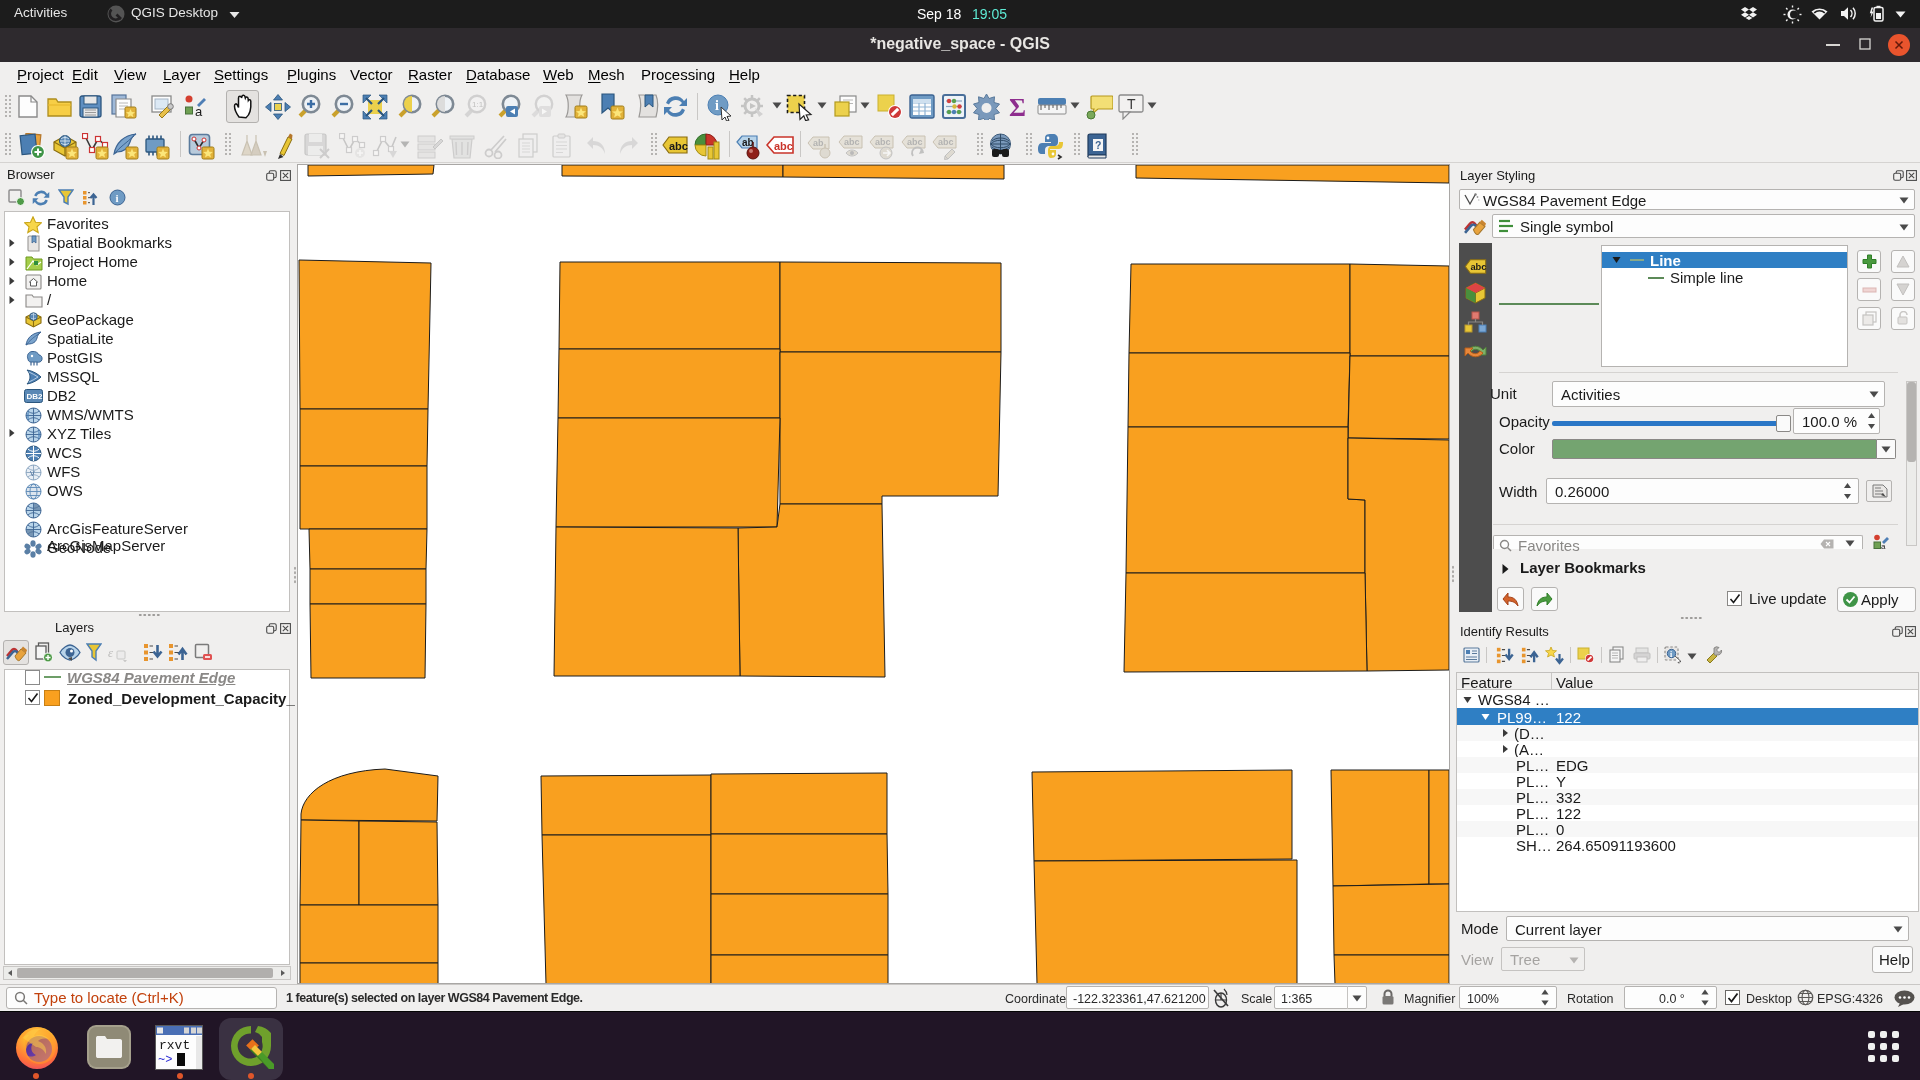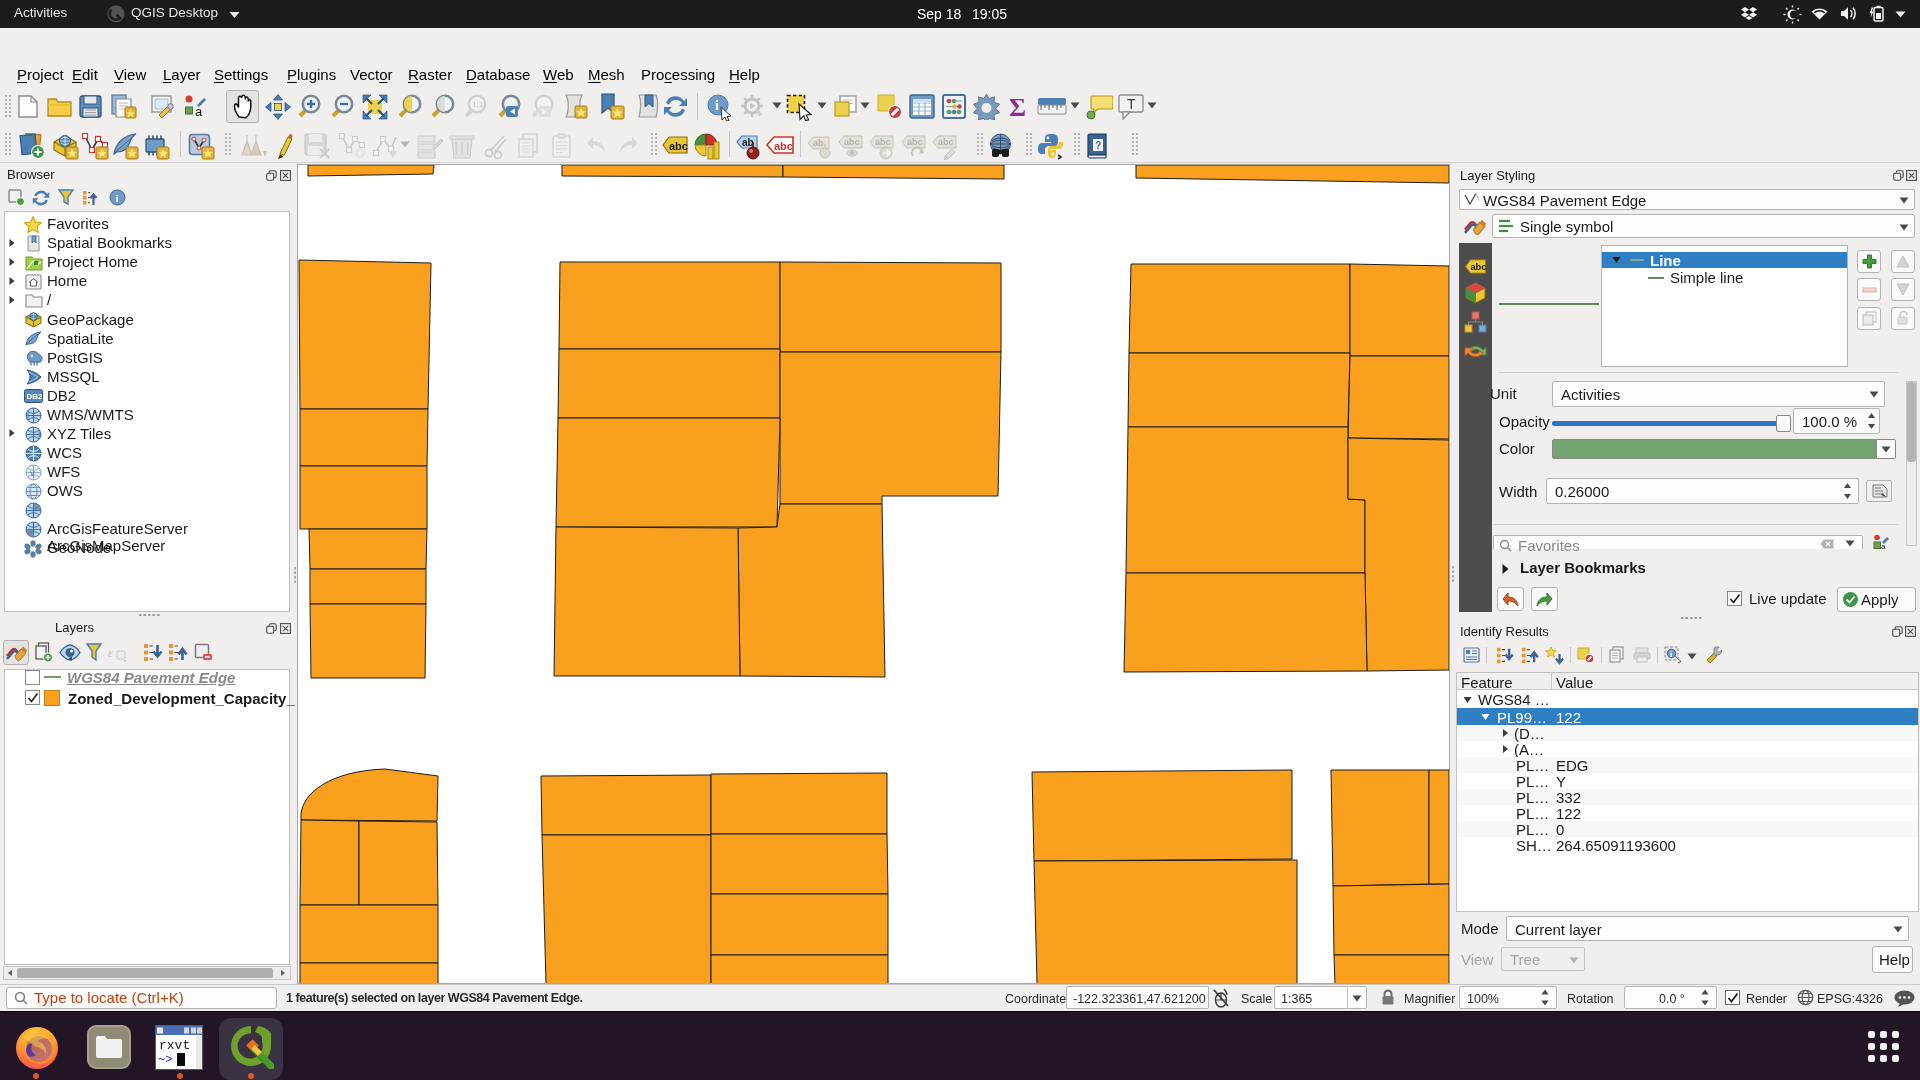--- a/index.html
+++ b/index.html
@@ -30,21 +30,21 @@
     <svg class="abs" style="left:107px;top:5px;" width="18" height="18" viewBox="0 0 18 18">
         <circle cx="9" cy="9" r="8.5" fill="#545454"></circle>
         <path d="M4.5 4.5 A6 6 0 1 0 13 13" stroke="#211f21" stroke-width="2.6" fill="none"></path>
         <path d="M9.5 9.5 L14 14" stroke="#211f21" stroke-width="2.6"></path>
       </svg>
     <span class="abs" style="left:131px;top:5px;">QGIS Desktop</span>
     <svg class="abs" style="left:229px;top:11px;" width="11" height="8" viewBox="0 0 11 8">
         <path d="M0.5 1 L10.5 1 L5.5 7 Z" fill="#e6e6e6"></path>
       </svg>
     <span class="abs" style="left:917px;top:6px;color:#fff;font-size:14px;">Sep 18</span>
-      <span class="abs" style="left:972px;top:6px;color:#ffffff;font-size:14px;">19:05</span>
+      <span class="abs" style="left:972px;top:6px;color:#5eead4;font-size:14px;">19:05</span>
     <svg class="abs" style="left:1741px;top:7px;" width="16" height="13" viewBox="0 0 16 13">
         <path d="M4 0 L8 2.6 L4 5.2 L0 2.6 Z M12 0 L16 2.6 L12 5.2 L8 2.6 Z M4 5.2 L8 7.8 L4 10.4 L0 7.8 Z M12 5.2 L16 7.8 L12 10.4 L8 7.8 Z M4.6 11 L8 9 L11.4 11 L8 13 Z" fill="#f2f2f2"></path>
       </svg>
     <svg class="abs" style="left:1783px;top:5px;" width="19" height="19" viewBox="0 0 19 19">
         <circle cx="9.5" cy="9.5" r="5" fill="#f2f2f2"></circle>
         <g stroke="#f2f2f2" stroke-width="1.4">
           <line x1="9.5" y1="0.5" x2="9.5" y2="2.5"></line>
           <line x1="9.5" y1="16.5" x2="9.5" y2="18.5"></line>
           <line x1="0.5" y1="9.5" x2="2.5" y2="9.5"></line>
           <line x1="16.5" y1="9.5" x2="18.5" y2="9.5"></line>
@@ -64,20 +64,33 @@
         <path d="M9.5 4 A5 5 0 0 1 9.5 11 M12 1.8 A8.5 8.5 0 0 1 12 13.2" stroke="#f2f2f2" stroke-width="1.5" fill="none"></path>
       </svg>
     <svg class="abs" style="left:1868px;top:5px;" width="17" height="17" viewBox="0 0 17 17">
         <rect x="6" y="2.5" width="9" height="13.5" rx="1.5" fill="none" stroke="#f2f2f2" stroke-width="1.5"></rect>
         <rect x="8.5" y="0.8" width="4" height="2" fill="#f2f2f2"></rect>
         <rect x="8" y="8" width="5" height="6" fill="#f2f2f2"></rect>
         <path d="M3.5 2.5 L1.8 8.2 L3.4 8.2 L2.6 12.5 L5.6 6.6 L3.9 6.6 L5.2 2.5 Z" fill="#f2f2f2"></path>
       </svg>
     <svg class="abs" style="left:1895px;top:11px;" width="11" height="7" viewBox="0 0 11 7">
         <path d="M0.5 0.5 L10.5 0.5 L5.5 6.5 Z" fill="#f2f2f2"></path>
+      </svg>
+  </div>
+  <div class="abs" id="titlebar">
+    <span class="abs" style="left:960px;top:7px;font-weight:bold;font-size:16px;transform:translateX(-50%);white-space:nowrap;">*negative_space - QGIS</span>
+    <svg class="abs" style="left:1826px;top:16px;" width="14" height="2" viewBox="0 0 14 2">
+        <rect width="14" height="2" fill="#d8d6d3"></rect>
+      </svg>
+    <svg class="abs" style="left:1859px;top:10px;" width="12" height="12" viewBox="0 0 12 12">
+        <rect x="1" y="1" width="10" height="10" fill="none" stroke="#d8d6d3" stroke-width="1.3"></rect>
+      </svg>
+    <div class="abs" style="left:1888px;top:6px;width:22px;height:22px;border-radius:50%;background:#e9542d;"></div>
+    <svg class="abs" style="left:1894px;top:12px;" width="10" height="10" viewBox="0 0 10 10">
+        <path d="M1.5 1.5 L8.5 8.5 M8.5 1.5 L1.5 8.5" stroke="#63190a" stroke-width="1.5"></path>
       </svg>
   </div>
   <div class="abs" id="menubar">
     <span class="menuitem" style="left:17px;"><u>P</u>roject</span>
     <span class="menuitem" style="left:72px;"><u>E</u>dit</span>
     <span class="menuitem" style="left:114px;"><u>V</u>iew</span>
     <span class="menuitem" style="left:163px;"><u>L</u>ayer</span>
     <span class="menuitem" style="left:214px;"><u>S</u>ettings</span>
     <span class="menuitem" style="left:287px;"><u>P</u>lugins</span>
     <span class="menuitem" style="left:350px;">Vect<u>o</u>r</span>
@@ -1121,21 +1134,21 @@
     <div class="abs" style="left:1624px;top:1px;width:93px;height:23px;background:#fdfdfd;border:1px solid #b5b3b1;border-radius:2px;"></div>
     <span class="abs" style="left:1632px;top:7px;margin-left:27px;">0.0 °</span>
     <svg class="abs" style="left:1700px;top:3px" width="10" height="19" viewBox="0 0 10 19">
         <path d="M5 1.5 L8.6 6.5 L1.4 6.5 Z" fill="#4a4a4a"></path>
         <path d="M5 17.5 L8.6 12.5 L1.4 12.5 Z" fill="#4a4a4a"></path>
       </svg>
     <div class="abs" style="left:1725px;top:5px;width:15px;height:15px;background:#fff;border:1px solid #6a6866;"></div>
     <svg class="abs" style="left:1727px;top:7px" width="12" height="12" viewBox="0 0 12 12">
         <path d="M1.5 6 L4.5 9.5 L10.5 1.5" fill="none" stroke="#1a1a1a" stroke-width="1.8"></path>
       </svg>
-    <span class="abs" style="left:1746px;top:7px;">Render</span>
+    <span class="abs" style="left:1746px;top:7px;">Desktop</span>
     <svg class="abs" style="left:1797px;top:4px" width="17" height="17" viewBox="0 0 17 17">
         <circle cx="8.5" cy="8.5" r="7.2" fill="none" stroke="#5a5856" stroke-width="1.3"></circle>
         <ellipse cx="8.5" cy="8.5" rx="3.4" ry="7.2" fill="none" stroke="#5a5856" stroke-width="1.1"></ellipse>
         <path d="M1.3 8.5 L15.7 8.5 M2.3 4.5 L14.7 4.5 M2.3 12.5 L14.7 12.5" stroke="#5a5856" stroke-width="1.1"></path>
       </svg>
     <span class="abs" style="left:1817px;top:7px;">EPSG:4326</span>
     <svg class="abs" style="left:1894px;top:5px" width="21" height="17" viewBox="0 0 21 17">
         <ellipse cx="10.5" cy="7.5" rx="10" ry="7" fill="#55524f"></ellipse>
         <path d="M6 13 L4 17 L11 13.5 Z" fill="#55524f"></path>
         <circle cx="6" cy="7.5" r="1.3" fill="#fff"></circle>

